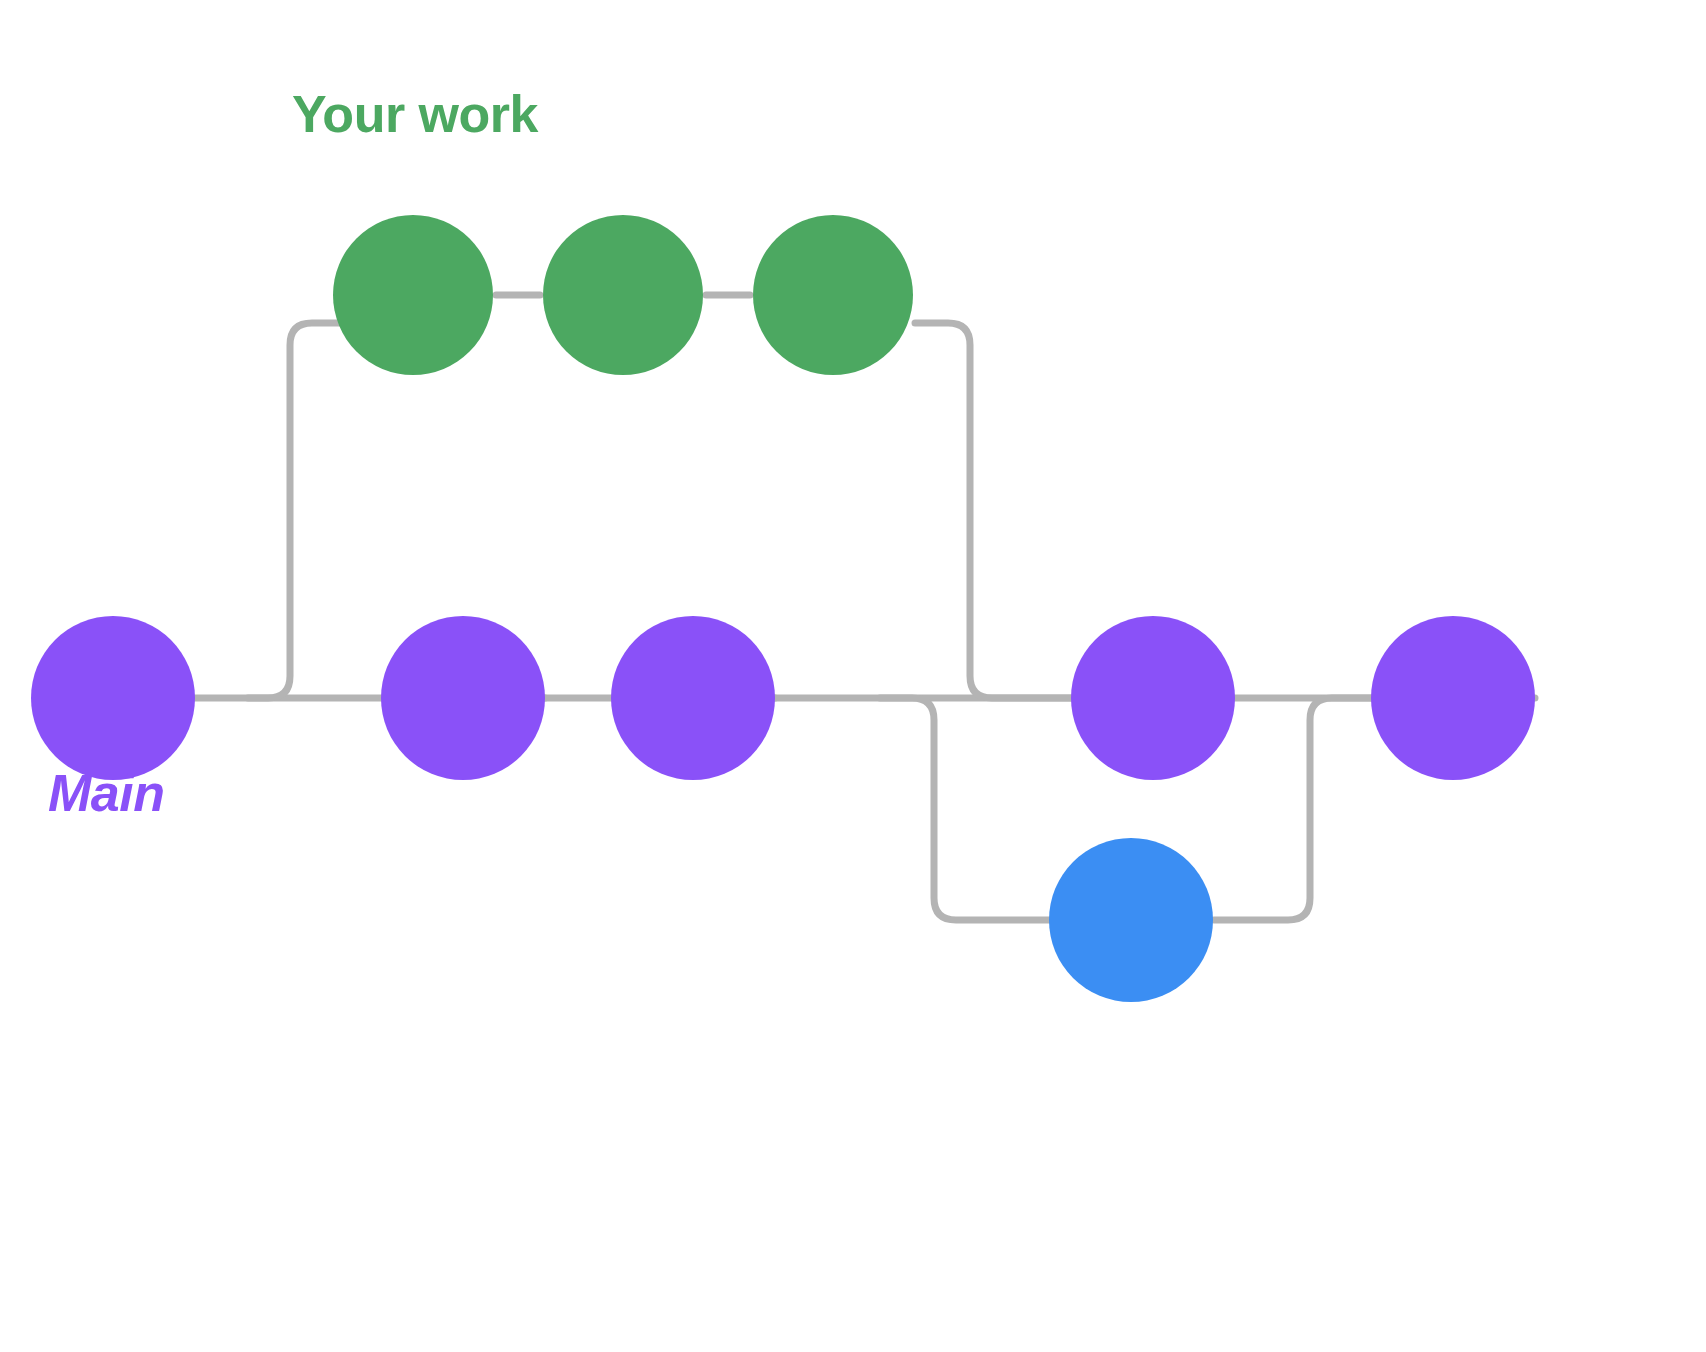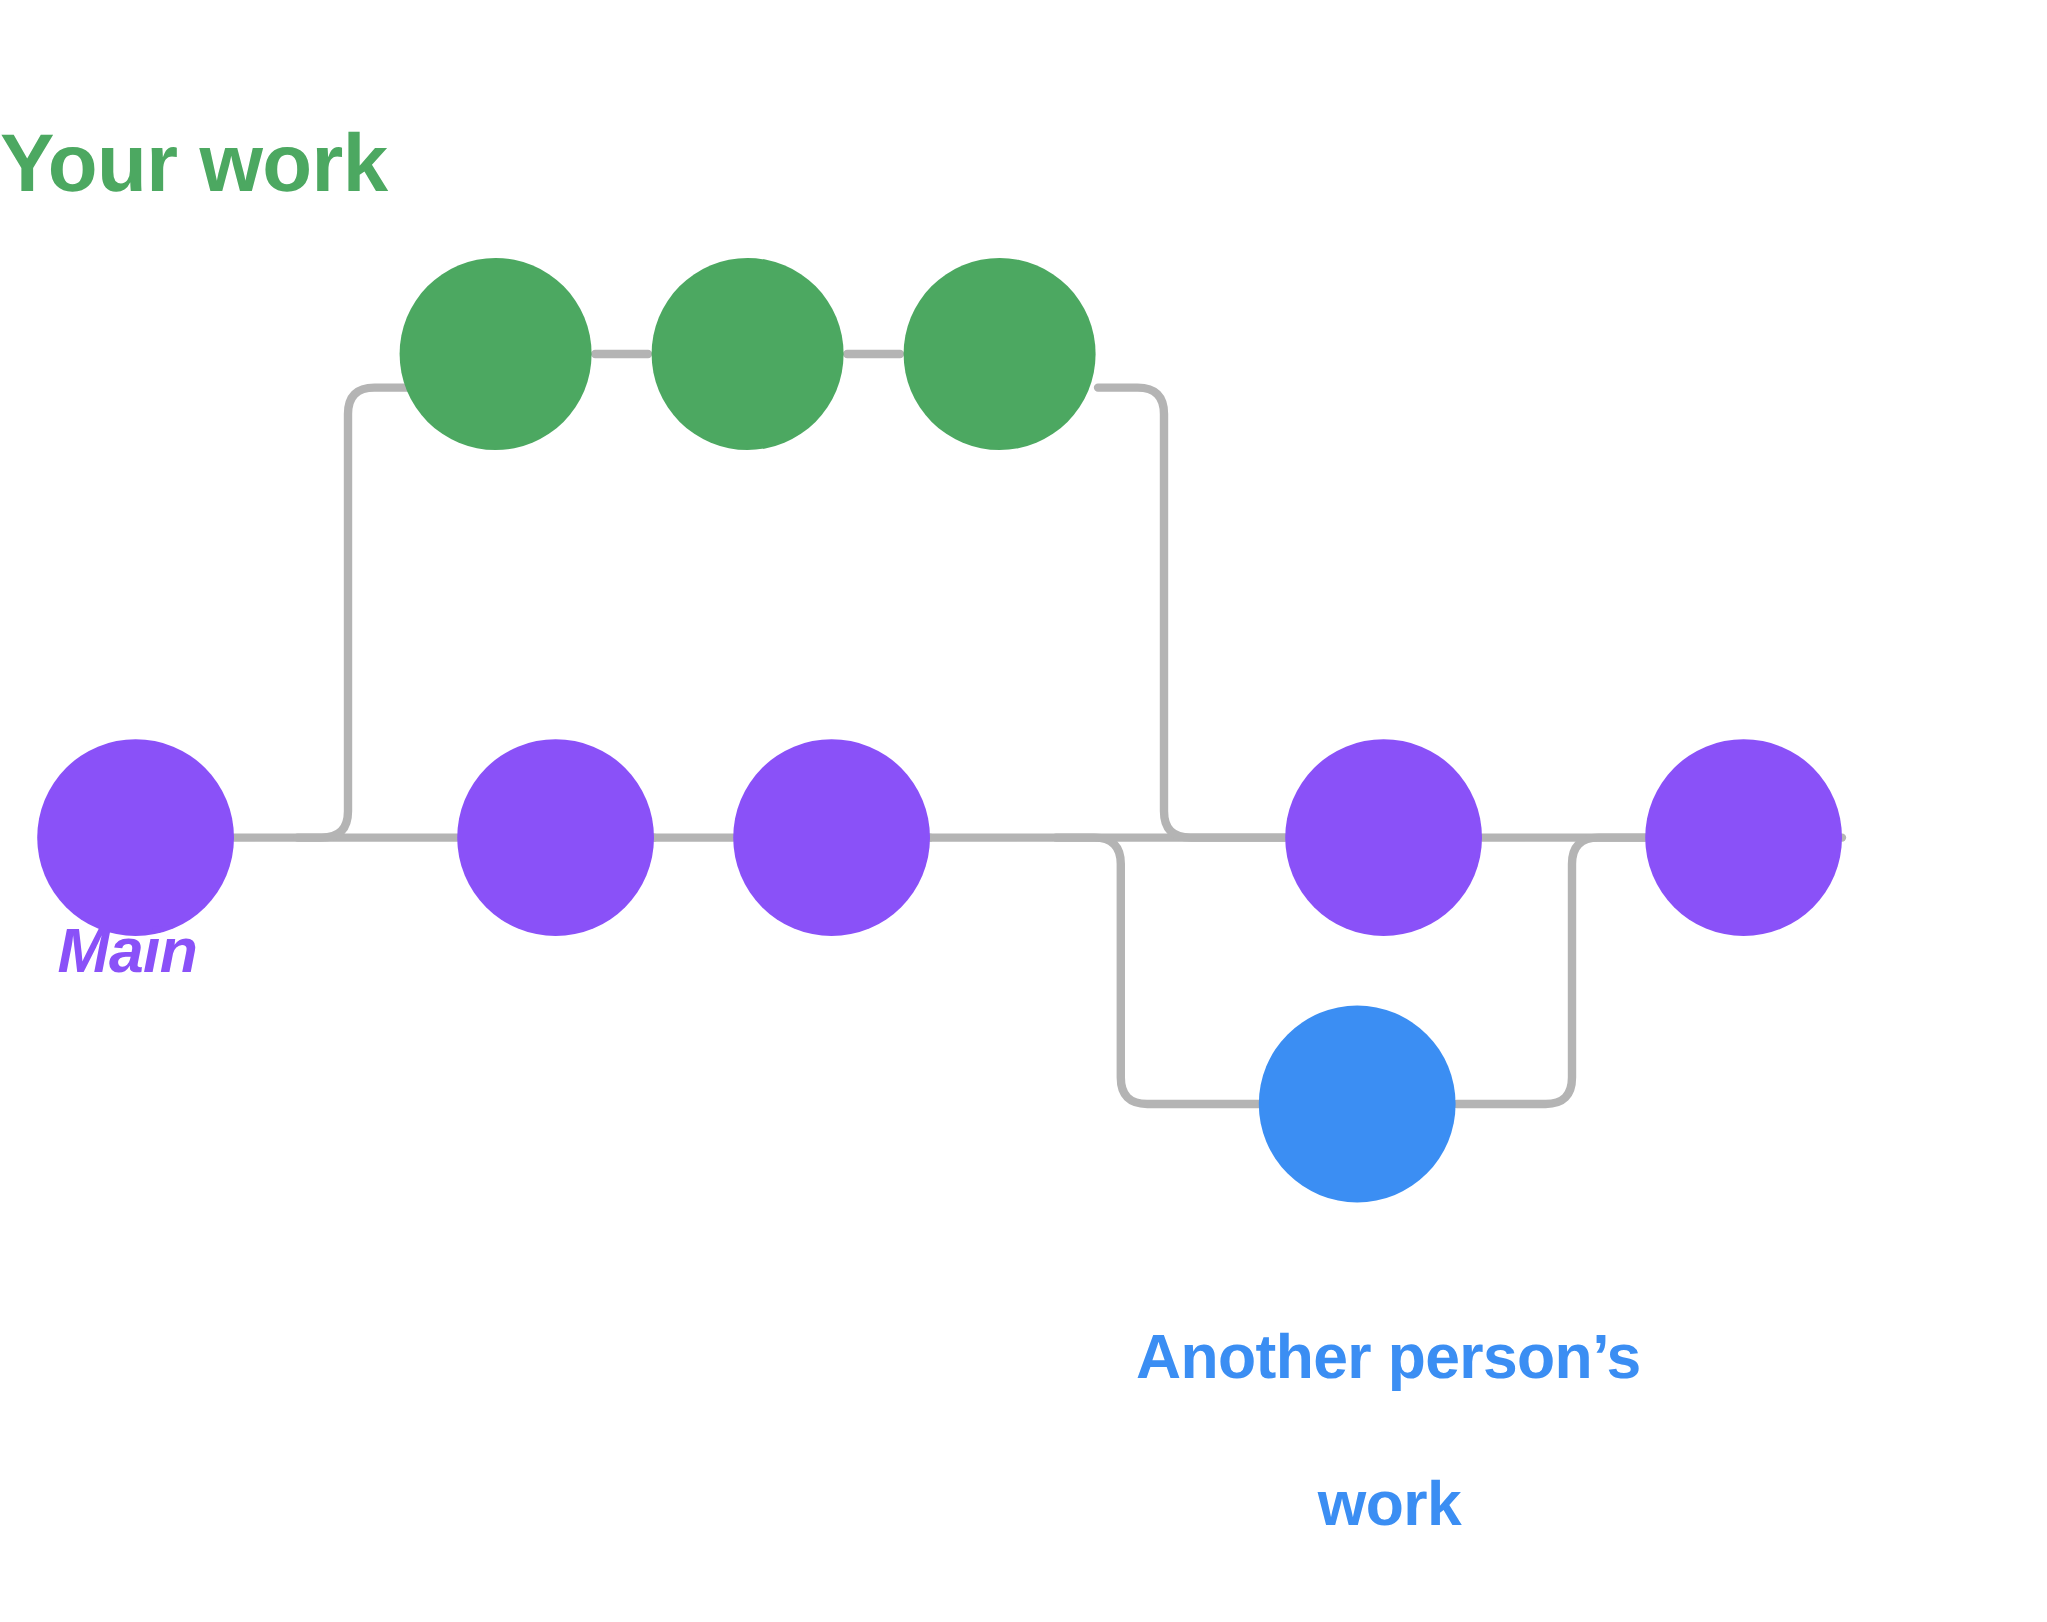--- a/index.html
+++ b/index.html
@@ -29,24 +29,24 @@
   .branch-label {
     position: absolute;
     font-family: "Liberation Sans", sans-serif;
     font-weight: bold;
     white-space: pre;
     line-height: 1.18;
     letter-spacing: -0.5px;
   }
   #label-your-work {
     left: 0;
-    top: 96px;
+    top: 84px;
     width: 830px;
-    text-align: left;
-    font-size: 68px;
+    text-align: center;
+    font-size: 52px;
     color: #4CA861;
   }
   #label-main {
     left: 48px;
     top: 763px;
     font-size: 52px;
     color: #8A51F8;
     text-align: left;
     font-style: italic;
   }
@@ -101,18 +101,14 @@
 
     <g>
       <circle cx="1131" cy="920" r="82" fill="#3B8EF3"></circle>
     </g>
   </svg>
 
   <div class="branch-label" id="label-your-work" style="color: rgb(76, 168, 97);">Your work</div>
 
   <div class="branch-label" id="label-main" style="color: rgb(138, 81, 248);">Main</div>
 
-  <div class="branch-label" id="label-other-work" style="color: rgb(59, 142, 243);">
-    <span>Another person’s</span><br>
-    <span>work</span>
-  </div>
 
 </div>
 
 </body></html>

